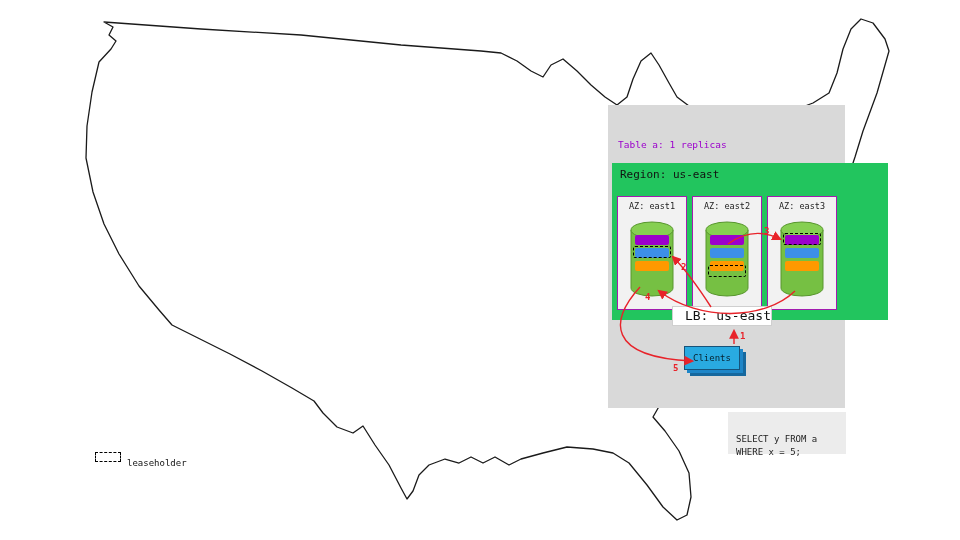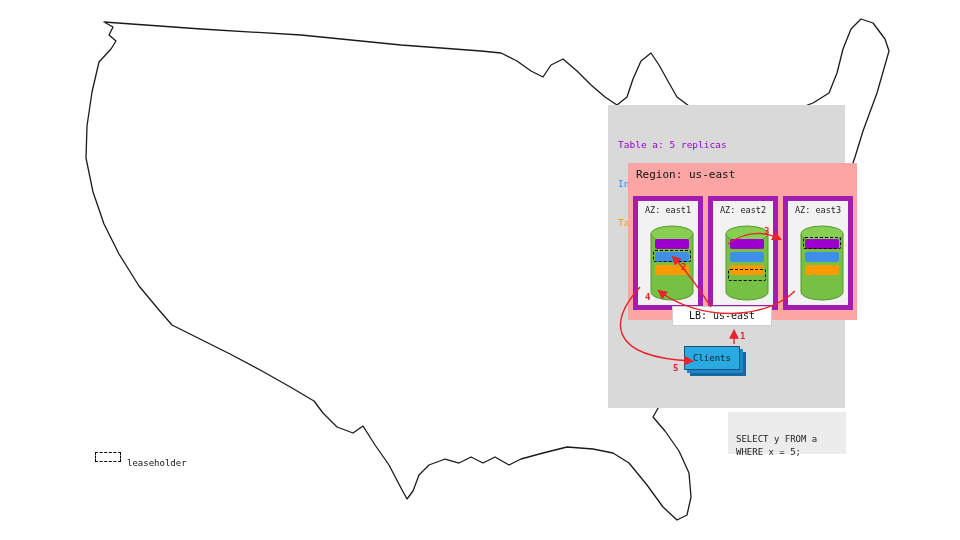--- a/index.html
+++ b/index.html
@@ -6,32 +6,32 @@
   #stage{position:relative;width:960px;height:540px;background:#ffffff;overflow:hidden;
          font-family:"DejaVu Sans Mono","Liberation Mono",monospace;}
   svg{display:block;}
 
   
   #map-svg{position:absolute;left:0;top:0;z-index:0;}
 
   
   #panel{position:absolute;left:608px;top:105px;width:237px;height:303px;background:#d9d9d9;z-index:1;}
   #legend{position:absolute;left:10px;top:7px;font-size:9.5px;line-height:13px;white-space:pre;}
-  #region-box{position:absolute;left:4px;top:58px;width:229px;height:157px;background:#fca5a5;margin-left:16px;}
+  #region-box{position:absolute;left:4px;top:58px;width:276px;height:157px;background:#22c55e;}
   #region-label{position:absolute;left:8px;top:5px;font-size:11px;color:#111;}
-  .az{position:absolute;top:33px;width:70px;height:114px;background:#f2f2f2;border:5px solid #a21caf;box-sizing:border-box;}
+  .az{position:absolute;top:33px;width:70px;height:114px;background:#f2f2f2;border:1px solid #a21caf;box-sizing:border-box;}
   .az-label{position:absolute;top:4px;left:0;width:100%;text-align:center;font-size:8.5px;color:#222;}
   .cyl{position:absolute;left:12px;top:24px;width:44px;height:78px;}
   .bar{position:absolute;left:5px;width:34px;height:10px;border-radius:2px;}
   .bar-1{top:14px;} .bar-2{top:27px;} .bar-3{top:40px;}
   .lh{position:absolute;left:3px;width:38px;height:12px;border:1.5px dashed #000;border-radius:2px;box-sizing:border-box;background:transparent;}
   .lh-top{top:12px;} .lh-mid{top:25px;} .lh-bot{top:44px;}
 
   #lb-box{position:absolute;left:64px;top:201px;width:100px;height:20px;background:#ffffff;border:1px solid #cfcfcf;
-          box-sizing:border-box;text-align:center;font-size:10px;line-height:18px;color:#111;}
+          box-sizing:border-box;text-align:right;font-size:13px;line-height:18px;color:#111;}
 
   #clients-box{position:absolute;left:76px;top:241px;width:56px;height:24px;background:#29aae1;
                border:1px solid #17537a;box-sizing:border-box;text-align:center;font-size:9px;line-height:22px;color:#06222f;
                box-shadow:3px 3px 0 #1e86c8, 6px 6px 0 #16689e;}
 
   
   #sql-box{position:absolute;left:728px;top:412px;width:118px;height:42px;background:#ececec;z-index:1;
            font-size:9px;line-height:13px;color:#222;padding:21px 0 0 8px;box-sizing:border-box;white-space:pre;}
 
   
@@ -74,21 +74,21 @@
          L641,61 L633,79 L627,97 L617,105
          L605,97 L591,85 L577,71 L563,59
          L551,65 L543,77 L531,71 L517,61
          L501,53 L481,51
          L401,45 L301,35 L201,29 Z" fill="none" stroke="#1a1a1a" stroke-width="1.3" stroke-linejoin="round"></path>
   </svg>
 
   <div id="panel">
 
     <div id="legend">
-      <div style="color: rgb(155, 0, 204);">Table a: 5 replicas</div>
+      <div style="color: rgb(155, 0, 204);">Table a: 1 replicas</div>
       <div style="color: rgb(61, 143, 232);">Index a: 3 replicas</div>
       <div style="color: rgb(255, 153, 0);">Table b: 3 replicas</div>
     </div>
 
     <div id="region-box">
       <div id="region-label">Region: us-east</div>
 
       <div class="az" style="left:5px">
         <div class="az-label">AZ: east1</div>
         <div class="cyl">

